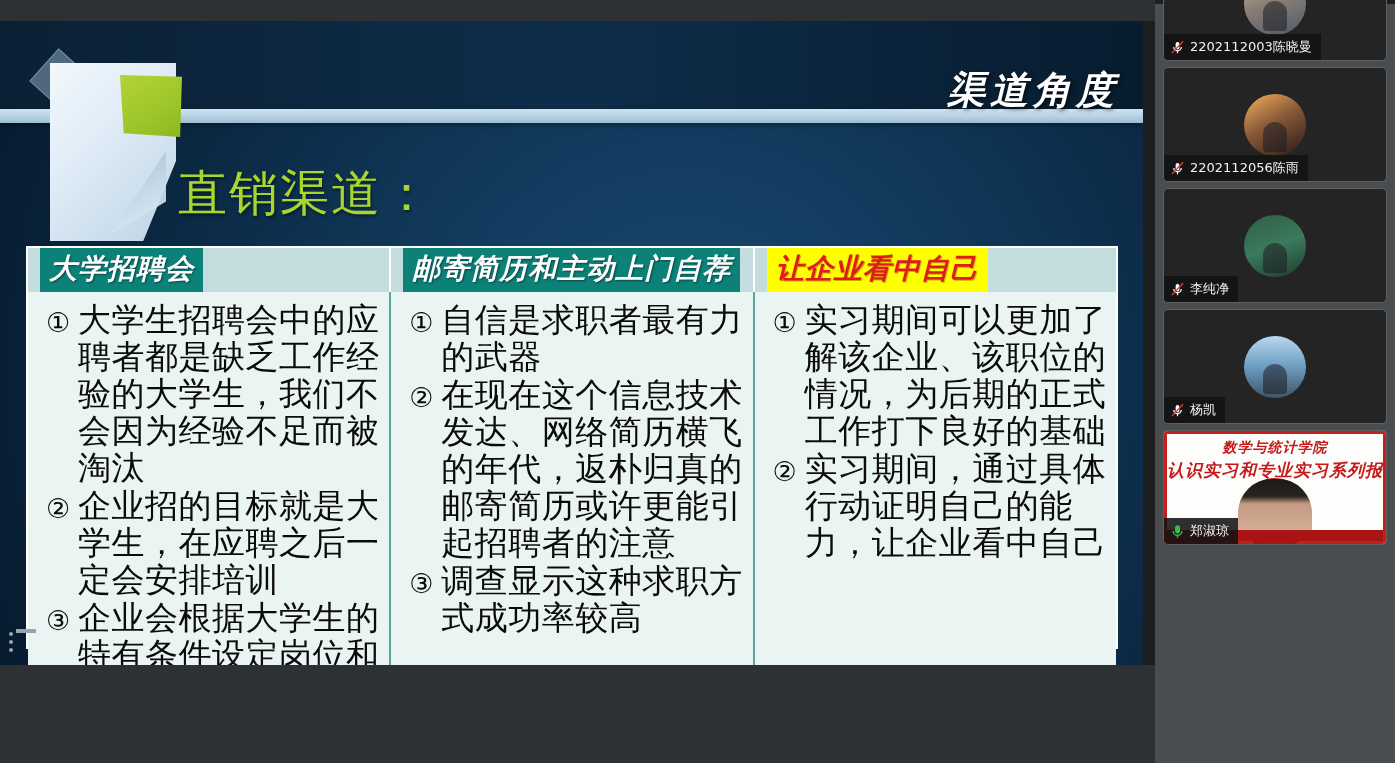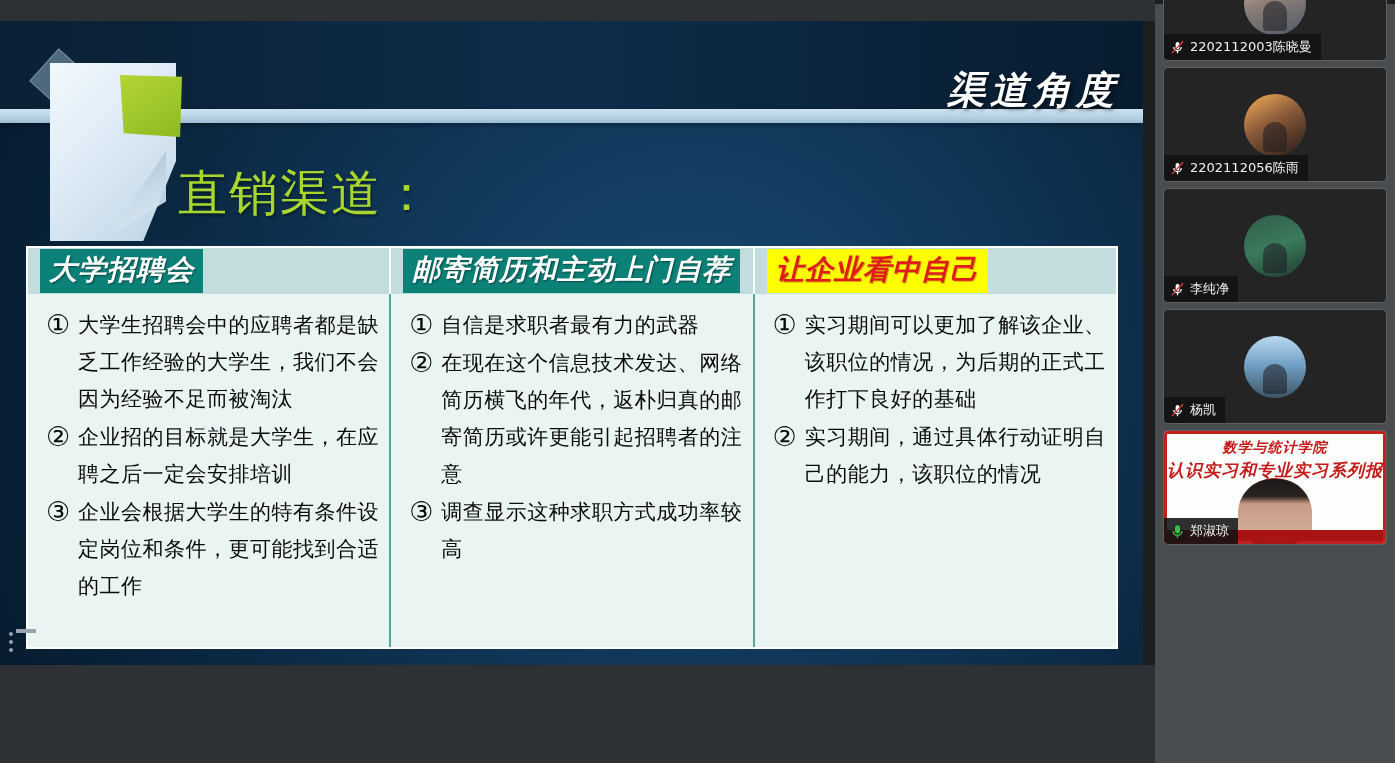--- a/index.html
+++ b/index.html
@@ -117,22 +117,22 @@
   .hd-yellow { background: #ffff00; color: #e01b1b; text-shadow: 1px 1px 0 rgba(120,0,0,.35); }
 
   .ct-body .ct-col { padding: 12px 8px 10px 10px; }
   .item { display: flex; align-items: flex-start; margin-bottom: 1px; }
   .item-num {
     flex: 0 0 auto; width: 40px; text-align: center;
     font-size: 27px; line-height: 37px; color: #0a0a0a;
     font-family: "DejaVu Sans", sans-serif;
   }
   .item-txt {
-    flex: 1 1 auto; font-size: 21px; line-height: 37px; color: #0b0b0b;
-    font-family: Liberation Sans, sans-serif; letter-spacing: .5px;
+    flex: 1 1 auto; font-size: 33px; line-height: 37px; color: #0b0b0b;
+    font-family: Liberation Mono, monospace; letter-spacing: .5px;
     word-break: break-all;
   }
 
   
   .list-icon { position: absolute; left: 8px; bottom: 10px; width: 30px; height: 26px; }
   .list-icon i { position: absolute; left: 8px; height: 4px; width: 20px; background: #9aa3ab; border-radius: 1px; }
   .list-icon i:nth-child(1) { top: 3px; }
   .list-icon i:nth-child(2) { top: 11px; }
   .list-icon i:nth-child(3) { top: 19px; }
   .list-icon b { position: absolute; left: 1px; width: 4px; height: 4px; background: #9aa3ab; border-radius: 50%; }
@@ -282,21 +282,21 @@
           </div>
         </div>
 
         <div class="ct-col">
           <div class="item">
             <span class="item-num">①</span>
             <span class="item-txt">实习期间可以更加了解该企业、该职位的情况，为后期的正式工作打下良好的基础</span>
           </div>
           <div class="item">
             <span class="item-num">②</span>
-            <span class="item-txt">实习期间，通过具体行动证明自己的能力，该职位的情况</span>
+            <span class="item-txt">实习期间，通过具体行动证明自己的能力，让企业看中自己</span>
           </div>
         </div>
       </div>
     </div>
 
     <div class="list-icon">
       <b></b>
         <b></b>
         <b></b>
       <i></i>

